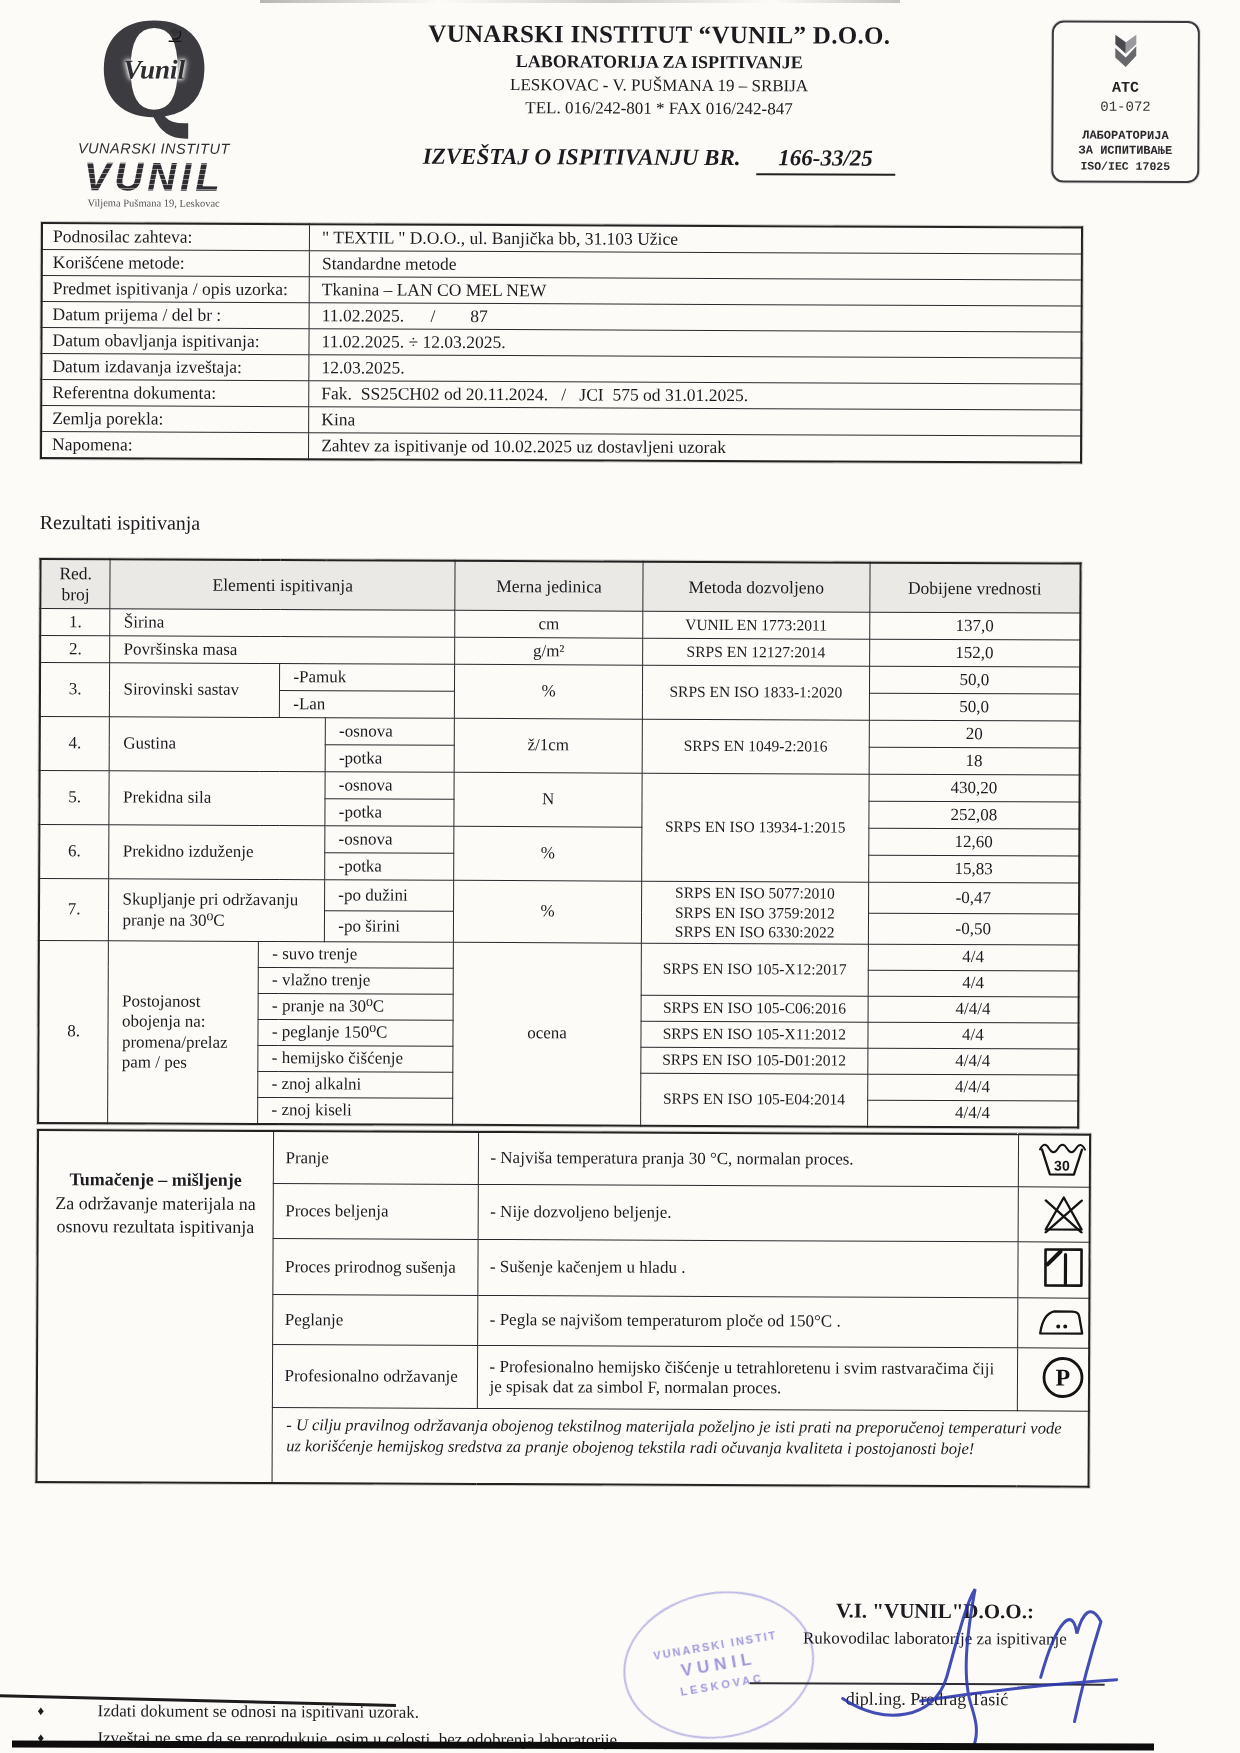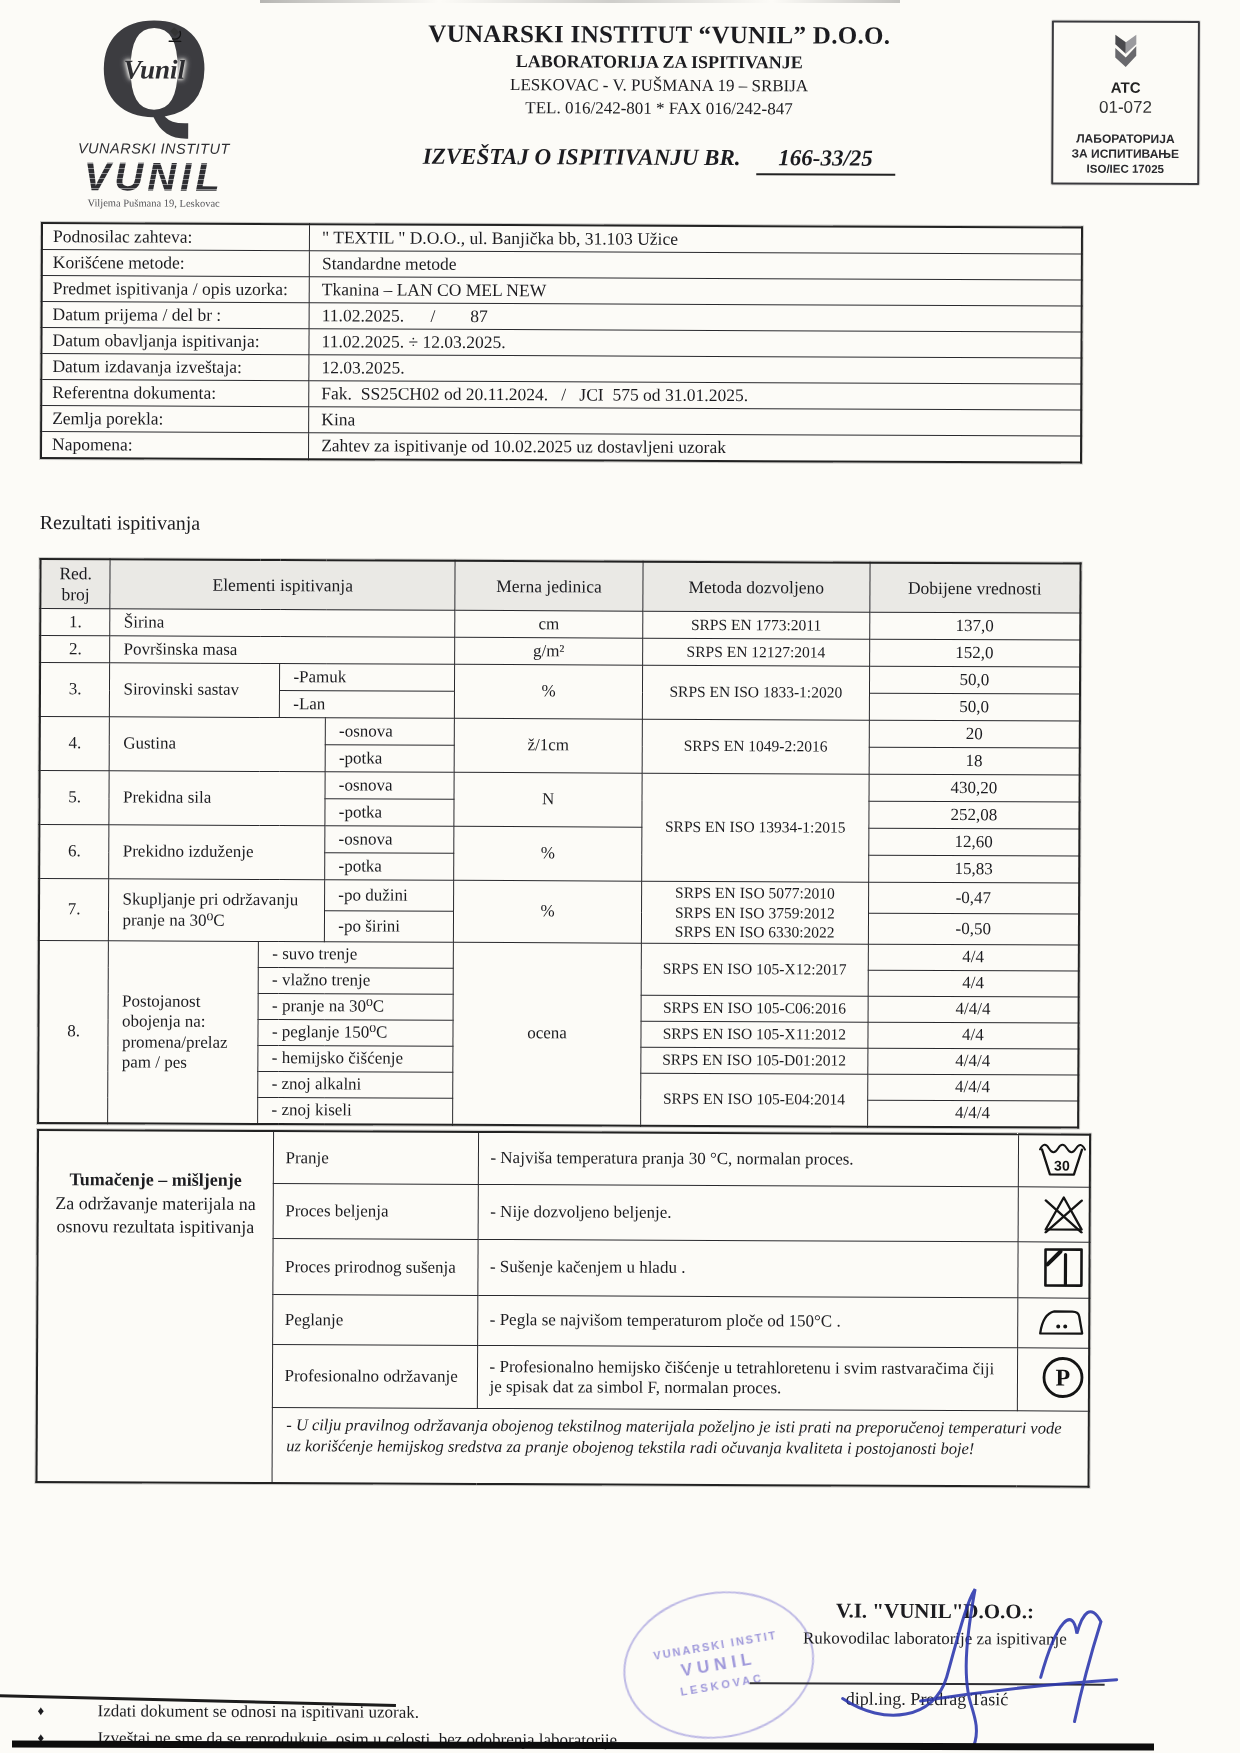--- a/index.html
+++ b/index.html
@@ -29,26 +29,26 @@
     -webkit-background-clip:text; background-clip:text; color:transparent;
   }
   .logo-addr{ font-family:Liberation Serif, serif; font-size:10.5px; color:#515155; margin-top:1px; }
   .hdr-center{ flex:1 1 auto; text-align:center; padding-top:8px; }
   .org{ font-size:25px; font-weight:bold; letter-spacing:.3px; }
   .lab{ font-size:18px; font-weight:bold; margin-top:3px; }
   .addr,.tel{ font-size:17px; margin-top:3px; }
   .report-line{ margin-top:26px; font-size:23px; font-weight:bold; font-style:italic; }
   .report-no{ display:inline-block; border-bottom:2px solid #222; padding:0 22px 2px 22px; margin-left:10px; }
   .badge{
-    flex:0 0 auto; width:132px; border:2px solid #3a3a3e; border-radius:1px;
+    flex:0 0 auto; width:132px; border:2px solid #3a3a3e; border-radius:12px;
     margin-top:6px; padding:10px 6px 8px 6px; text-align:center;
-    font-family:Liberation Sans, sans-serif; box-shadow:0 0 0 1px rgba(70,70,70,.15);
+    font-family:Liberation Mono, monospace; box-shadow:0 0 0 1px rgba(70,70,70,.15);
   }
   .badge-acr{ font-weight:bold; font-size:15px; margin-top:2px; color:#222;}
-  .badge-no{ font-size:17px; margin-top:2px; color:#333;}
+  .badge-no{ font-size:14px; margin-top:2px; color:#333;}
   .badge-cyr{ font-size:12px; font-weight:bold; margin-top:14px; line-height:1.25; color:#2a2a2e;}
   .badge-std{ font-size:11.5px; font-weight:bold; margin-top:1px; color:#2a2a2e;}
 
   
   table{ border-collapse:collapse; }
   td,th{ border:1.5px solid #29292d; padding:1px 8px; font-weight:normal; }
 
   
   .info{ width:1042px; margin-top:14px; border:2.5px solid #222; box-shadow:0 0 0 1px rgba(60,60,60,.25); }
   .info td{ height:23px; font-size:17.5px; }
@@ -225,21 +225,21 @@
         <th>Red. broj</th>
         <th colspan="4">Elementi ispitivanja</th>
         <th>Merna jedinica</th>
         <th>Metoda dozvoljeno</th>
         <th>Dobijene vrednosti</th>
       </tr>
       <tr class="rw">
         <td>1.</td>
         <td colspan="4" class="l">Širina</td>
         <td>cm</td>
-        <td class="mth">SRPS EN 1773:2011</td>
+        <td class="mth">VUNIL EN 1773:2011</td>
         <td>137,0</td>
       </tr>
       <tr class="rw">
         <td>2.</td>
         <td colspan="4" class="l">Površinska masa</td>
         <td>g/m²</td>
         <td class="mth">SRPS EN 12127:2014</td>
         <td>152,0</td>
       </tr>
       <tr class="rw">

